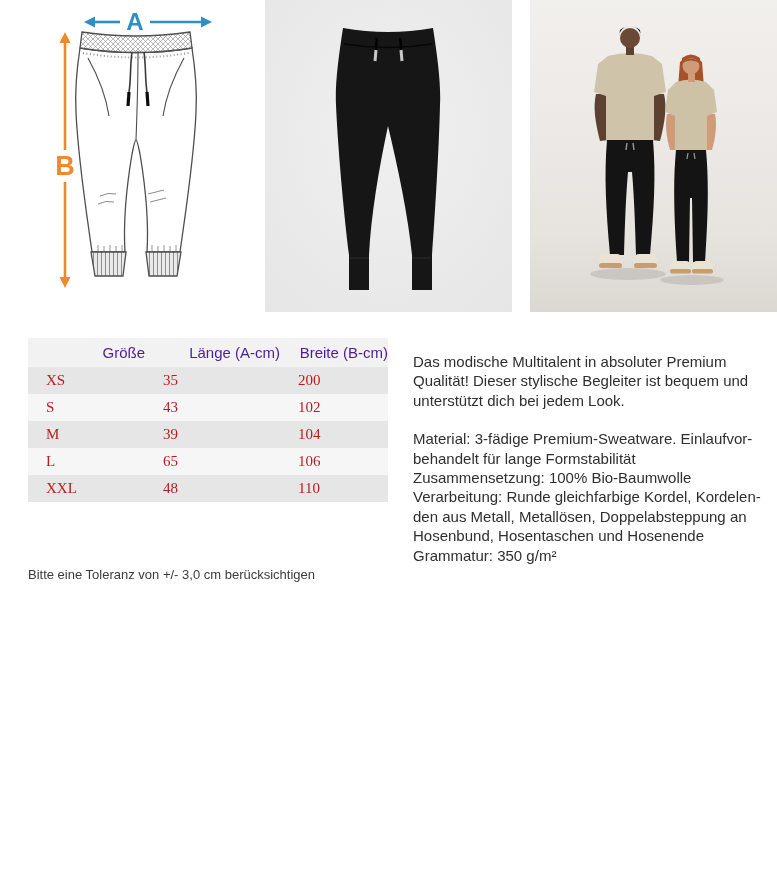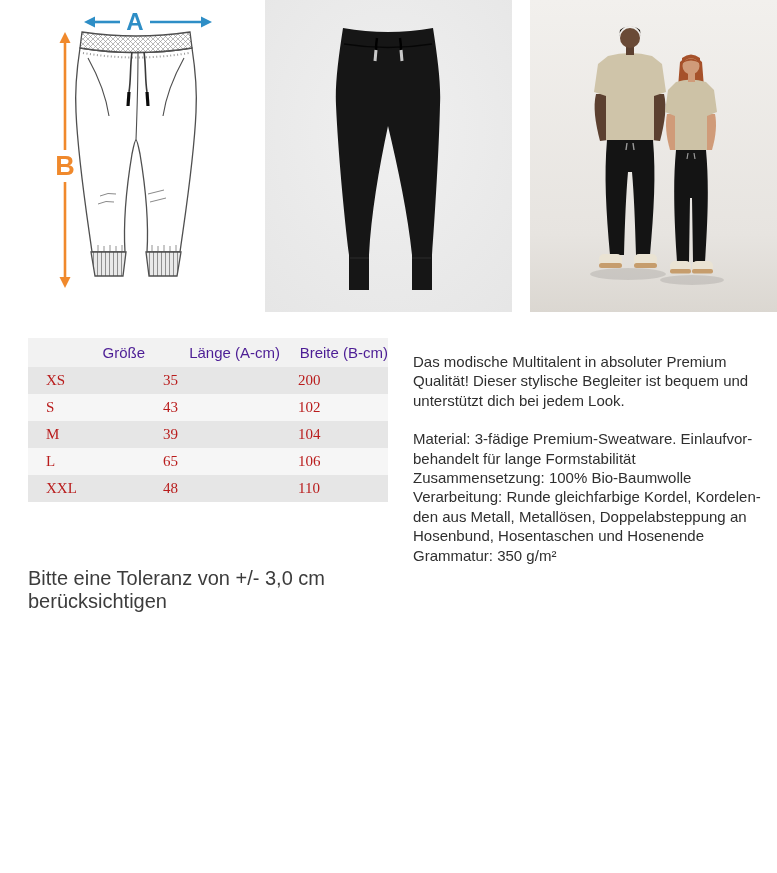--- a/index.html
+++ b/index.html
@@ -25,21 +25,21 @@
     background:#f2f2f2;color:#4c1d95;font-weight:400;text-align:right;
     height:29px;padding:0 0 0 14px;font-size:15px;
   }
   #size-table td{
     color:#b91c1c;height:27px;padding:0 0 0 18px;font-family:Liberation Serif, serif;
   }
   #size-table tbody tr:nth-child(odd) td{background:#e6e6e6;}
   #size-table tbody tr:nth-child(even) td{background:#f6f6f6;}
 
   #tolerance-note{
-    left:28px;top:567px;width:380px;font-size:20px;color:#3c3c3c;
+    left:28px;top:567px;width:380px;font-size:13px;color:#3c3c3c;
   }
 
   
   #description{left:413px;top:336px;width:362px;color:#2f2f2f;
     font-size:15px;line-height:19.4px;}
   #description .para{white-space:pre-line;margin:16px 0 19px 0;}
 </style>
 </head>
 <body>
 

